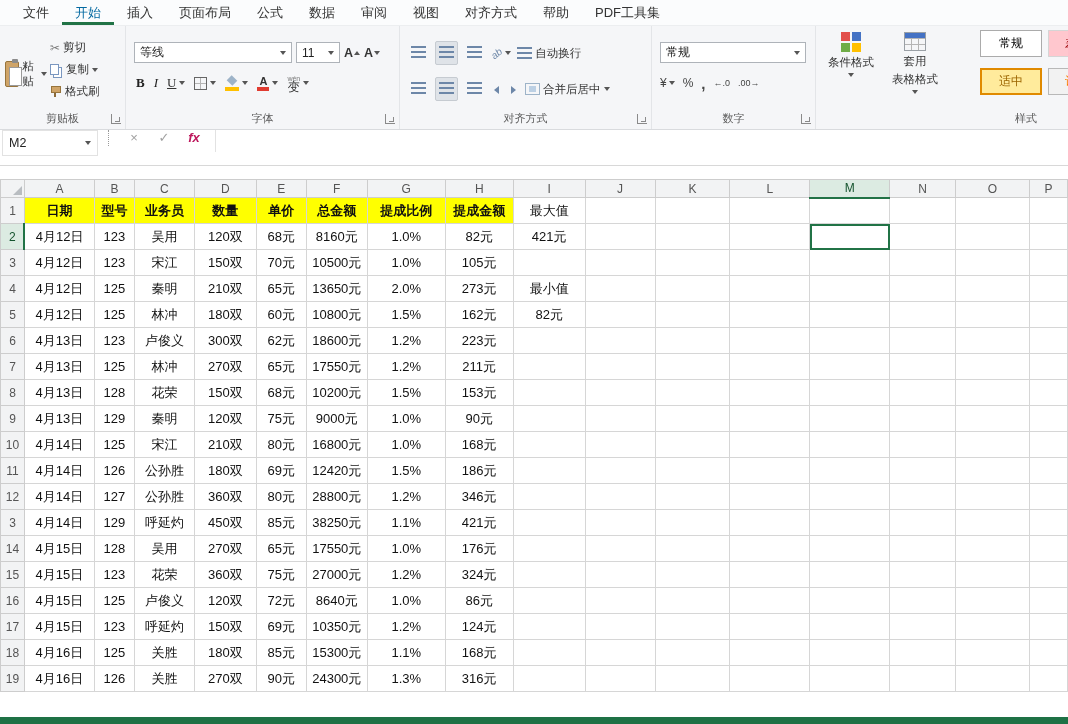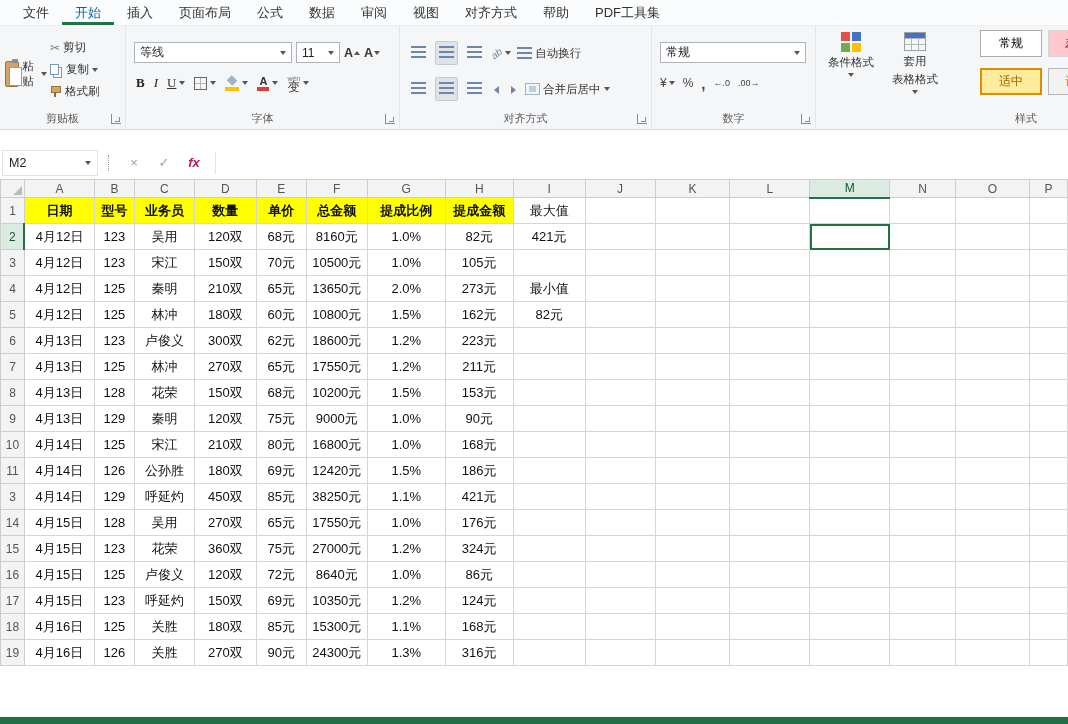--- a/index.html
+++ b/index.html
@@ -88,21 +88,21 @@
   .gallery{position:absolute;left:164px;top:0;width:120px;height:96px}
   .galrow{position:absolute;left:0;display:flex;gap:6px}
   .gr1{top:4px}.gr2{top:42px}
   .sw{height:27px;line-height:25px;text-align:center;font-size:12px;white-space:nowrap;overflow:hidden}
   .sw-normal{width:62px;background:#fff;border:1px solid #ababab;color:#000}
   .sw-bad{width:46px;background:#FFC7CE;color:#9C0006;border:1px solid #d5d5d5}
   .sw-moderate{width:62px;background:#FFEB9C;color:#9C6500;border:2px solid #E08A00;line-height:23px}
   .sw-calc{width:46px;background:#F2F2F2;color:#FA7D00;border:1px solid #b8b8b8}
 
   
-  .formulabar{position:absolute;top:145px;left:0;width:100%;height:36px;background:#fff;border-bottom:1px solid #d8d8d8;display:flex;align-items:center}
+  .formulabar{position:absolute;top:130px;left:0;width:100%;height:36px;background:#fff;border-bottom:1px solid #d8d8d8;display:flex;}
   .namebox{width:96px;height:26px;margin-left:2px;display:flex;align-items:center;padding:0 6px;font-size:12.5px;color:#222;border:1px solid #e2e2e2;position:relative}
   .namebox .caret{margin-left:auto}
   .vdots{height:16px;border-left:1px dotted #9a9a9a;margin:0 10px}
   .fbtn{width:30px;text-align:center;font-size:13px;color:#a0a0a0;cursor:default}
   .fbtn.fx{color:#be185d;font-style:italic;font-family:Liberation Sans, sans-serif;font-weight:bold}
   .fsep{height:22px;border-left:1px solid #e2e2e2;margin:0 6px}
   .finput{flex:1;height:26px;background:#fff}
 
   
   .gridwrap{position:absolute;top:179px;left:0;width:1068px;height:538px;overflow:hidden;background:#fff}
@@ -568,20 +568,39 @@
             <td class=""></td>
             <td class=""></td>
             <td class=""></td>
             <td class=""></td>
             <td class=""></td>
             <td class=""></td>
             <td class=""></td>
             <td class=""></td>
           </tr>
           <tr>
+            <th class="">12</th>
+            <td class="">4月14日</td>
+            <td class="">127</td>
+            <td class="">公孙胜</td>
+            <td class="">360双</td>
+            <td class="">80元</td>
+            <td class="">28800元</td>
+            <td class="">1.2%</td>
+            <td class="">346元</td>
+            <td class=""></td>
+            <td class=""></td>
+            <td class=""></td>
+            <td class=""></td>
+            <td class=""></td>
+            <td class=""></td>
+            <td class=""></td>
+            <td class=""></td>
+          </tr>
+          <tr>
             <th class="">3</th>
             <td class="">4月14日</td>
             <td class="">129</td>
             <td class="">呼延灼</td>
             <td class="">450双</td>
             <td class="">85元</td>
             <td class="">38250元</td>
             <td class="">1.1%</td>
             <td class="">421元</td>
             <td class=""></td>

